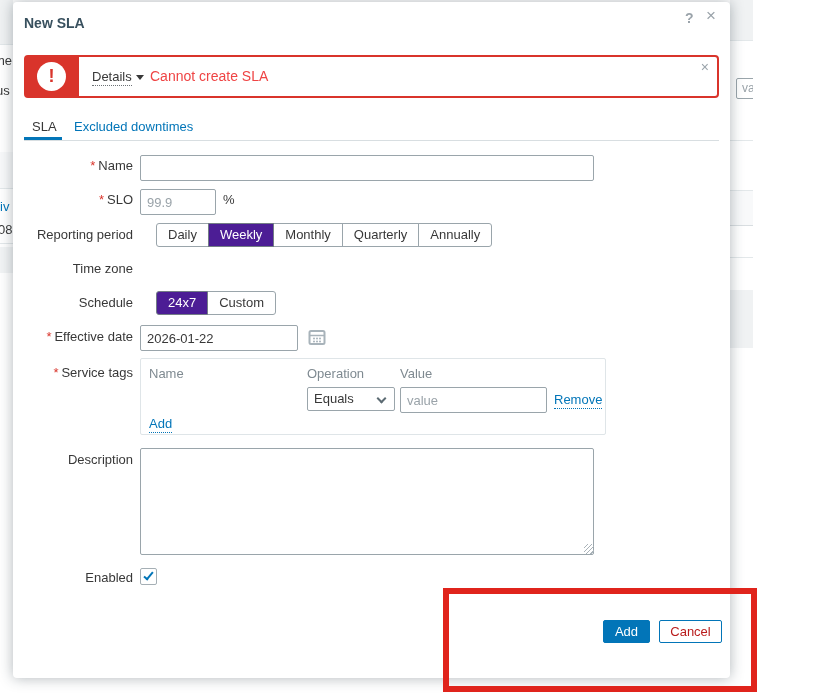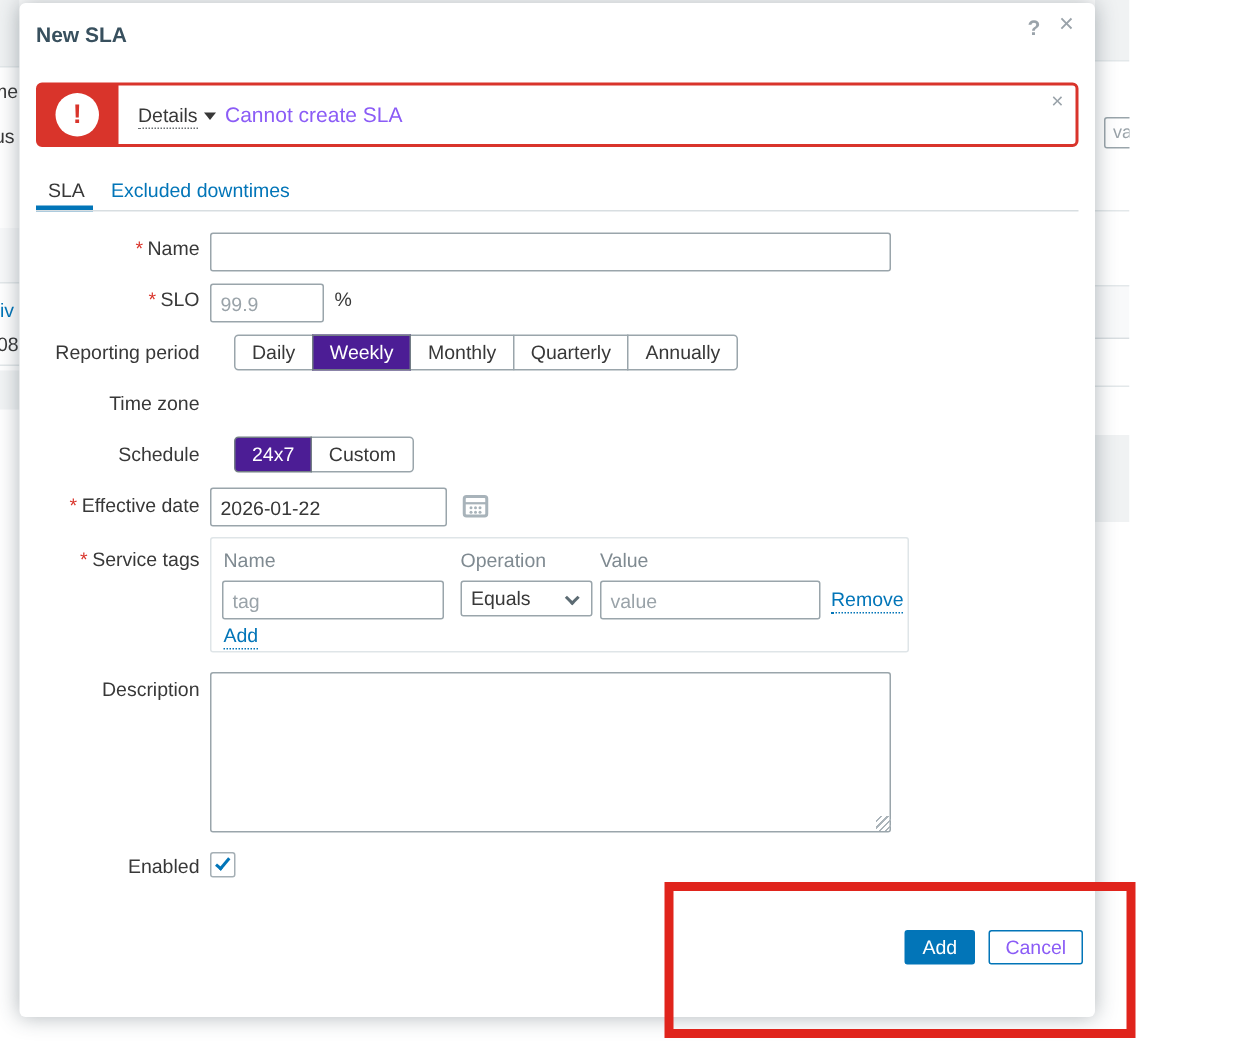--- a/index.html
+++ b/index.html
@@ -30,21 +30,21 @@
   .error-banner { position:absolute; left:11px; top:53px; width:695px; height:43px;
     border:2px solid #d9342b; border-radius:4px; background:#fff; }
   .error-block { position:absolute; left:-1px; top:-1px; bottom:-1px; width:54px; background:#d9342b;
     border-radius:3px 0 0 3px; }
   .error-circle { position:absolute; left:12px; top:6px; width:29px; height:29px; border-radius:50%;
     background:#fff; color:#d9342b; font-weight:bold; font-size:18px; text-align:center; line-height:29px; }
   .details-link { position:absolute; left:66px; top:12px; color:#383838;
     border-bottom:1px dotted #6b7074; cursor:pointer; padding-bottom:1px; }
   .caret-down { position:absolute; left:110px; top:18px; width:0; height:0;
     border-left:4px solid transparent; border-right:4px solid transparent; border-top:5px solid #383838; }
-  .error-msg { position:absolute; left:124px; top:11px; font-size:14px; color:#8b5cf6; }
+  .error-msg { position:absolute; left:124px; top:11px; font-size:14px; color:#ef4444; }
   .error-close { position:absolute; right:8px; top:2px; color:#9aa3aa; font-size:14px; cursor:pointer; }
 
   
   .tab-sla { position:absolute; left:19px; top:117px; color:#383838; cursor:pointer; }
   .tab-underline { position:absolute; left:11px; top:135px; width:38px; height:4px; background:#0275b8; }
   .tab-excl { position:absolute; left:61px; top:117px; color:#0275b8; cursor:pointer; }
   .tab-sep { position:absolute; left:11px; top:138px; width:695px; height:1px; background:#d8dee1; }
 
   
   .flabel { position:absolute; left:11px; width:109px; text-align:right; color:#383838; }
@@ -78,21 +78,21 @@
     background:repeating-linear-gradient(-45deg, transparent 0 2px, #aab3b9 2px 3px); }
 
   .checkbox { position:absolute; left:127px; top:566px; width:17px; height:17px; background:#fff;
     border:1px solid #a5afb5; border-radius:2px; cursor:pointer; }
   .checkbox .mark { position:absolute; left:5px; top:1px; width:5px; height:10px;
     border-right:2px solid #0275b8; border-bottom:2px solid #0275b8; transform:rotate(40deg); }
 
   .btn { position:absolute; height:23px; border-radius:2px; font-family:"Liberation Sans",sans-serif;
     font-size:13px; text-align:center; line-height:21px; cursor:pointer; }
   .btn-primary { background:#0275b8; border:1px solid #0275b8; color:#fff; }
-  .btn-outline { background:#fff; border:1px solid #0275b8; color:#8b5cf6; }
+  .btn-outline { background:#fff; border:1px solid #0275b8; color:#b91c1c; }
 
   .annotation { position:absolute; left:443px; top:588px; width:314px; height:104px;
     border:6px solid #e0241c; z-index:50; pointer-events:none; }
 </style>
 </head>
 <body>
 
 <div id="screen">
 
   <div class="bg-strip" style="left:0; top:0; width:13px; height:699px;">
@@ -186,21 +186,20 @@
       </svg>
     </span>
 
     <div class="flabel" style="top:363px;">
       <span class="req">*</span><span>Service tags</span>
     </div>
     <div class="tags-box">
       <span class="hdr" style="left:8px;">Name</span>
       <span class="hdr" style="left:166px;">Operation</span>
       <span class="hdr" style="left:259px;">Value</span>
-      <input class="tinput" style="left: 7px; top: 28px; width: 148px;" placeholder="tag">
       <div class="fselect" style="left:166px; top:28px; width:88px;">
         <span>Equals</span>
         <span class="chev"></span>
       </div>
       <input class="tinput" style="left: 259px; top: 28px; width: 147px;" placeholder="value">
       <span class="link-dotted" style="position:absolute; left:413px; top:33px;">Remove</span>
       <span class="link-dotted" style="position:absolute; left:8px; top:57px;">Add</span>
     </div>
 
     <div class="flabel" style="top:450px;">Description</div>

